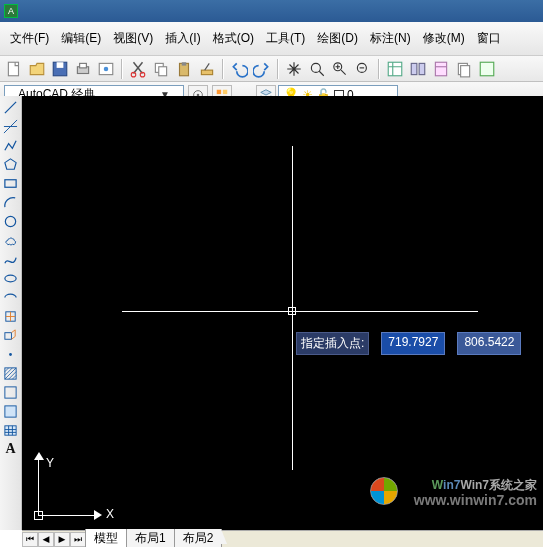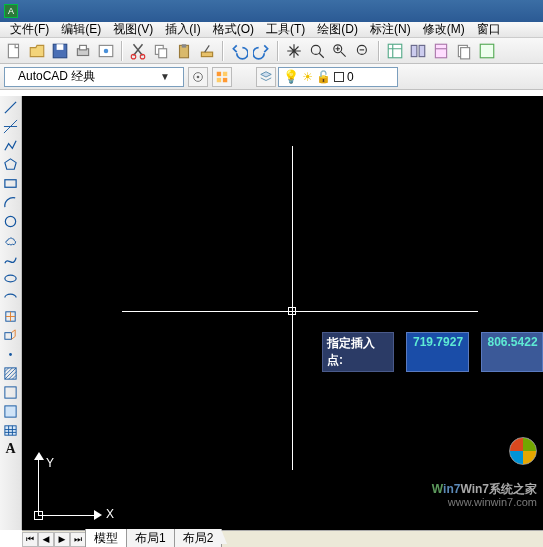--- a/index.html
+++ b/index.html
@@ -2,21 +2,21 @@
 <html><head>
 <meta charset="utf-8">
 <style>
 * { margin: 0; padding: 0; box-sizing: border-box; font-family: "Microsoft YaHei", SimSun, sans-serif; font-size: 12px; }
 body { width: 543px; height: 547px; background: #fff; position: relative; overflow: hidden; }
 
 .titlebar { height: 22px; background: linear-gradient(#3b6ea5, #2b5a94); color: #fff; display: flex; align-items: center; padding: 0 4px; }
 .titlebar .icon { width: 14px; height: 14px; background: #2a7a3a; border: 1px solid #0b4; margin-right: 4px; display: flex; align-items: center; justify-content: center; font-size: 9px; color: #fff; }
 .titlebar .title { font-size: 12px; }
 
-.menubar { height: 16px; background: linear-gradient(#f9f9f9,#e6e6e6); border-bottom: 1px solid #ccc; display: flex; align-items: center; padding: 0 4px; }
+.menubar { height: 34px; background: linear-gradient(#f9f9f9,#e6e6e6); border-bottom: 1px solid #ccc; display: flex; align-items: center; padding: 0 4px; }
 .menubar .item { padding: 2px 6px; cursor: default; }
 
 .toolbar { height: 26px; background: linear-gradient(#f8f8f8,#e8e8e8); border-bottom: 1px solid #c0c0c0; display: flex; align-items: center; padding: 0 4px; gap: 3px; }
 .toolbar .tbtn { width: 20px; height: 20px; border: 1px solid transparent; display: flex; align-items: center; justify-content: center; cursor: default; }
 .toolbar .sep { width: 2px; height: 20px; border-left: 1px solid #bbb; border-right: 1px solid #fff; margin: 0 2px; }
 
 .wsbar { height: 26px; background: linear-gradient(#f8f8f8,#e8e8e8); border-bottom: 1px solid #c0c0c0; display: flex; align-items: center; padding: 0 4px; gap: 4px; }
 .wsbar .combo { width: 180px; height: 20px; border: 1px solid #7b9ebd; background: #fff; display: flex; align-items: center; padding: 0 13px; justify-content: space-between; }
 .wsbar .combo .arrow { font-size: 10px; color: #333; }
 .wsbar .smallbtn { width: 20px; height: 20px; border: 1px solid #bbb; background: #f4f4f4; display: flex; align-items: center; justify-content: center; }
@@ -28,48 +28,48 @@
 .workarea { position: absolute; left: 0; top: 96px; right: 0; bottom: 17px; display: flex; }
 .lefttb { width: 22px; background: linear-gradient(90deg,#f4f4f4,#e4e4e4); border-right: 1px solid #c0c0c0; display: flex; flex-direction: column; align-items: center; padding-top: 2px; gap: 1px; }
 .lefttb .lbtn { width: 18px; height: 18px; border: 1px solid transparent; display: flex; align-items: center; justify-content: center; cursor: default; color: #1456a0; }
 .lefttb .lbtn svg { width: 15px; height: 15px; }
 
 .canvas { flex: 1; background: #000; position: relative; }
 .crosshair-h { position: absolute; left: 100px; right: 65px; top: 215px; height: 1px; background: #fff; }
 .crosshair-v { position: absolute; top: 50px; bottom: 60px; left: 270px; width: 1px; background: #fff; }
 .pickbox { position: absolute; left: 266px; top: 211px; width: 8px; height: 8px; border: 1px solid #fff; }
 
-.dyninput { position: absolute; left: 300px; top: 236px; display: flex; gap: 12px; font-weight: bold; }
+.dyninput { position: absolute; left: 274px; top: 236px; display: flex; gap: 12px; }
 .dyninput .label { background: #2b3b66; border: 1px solid #4a5a8a; color: #fff; padding: 2px 4px; font-size: 12px; }
-.dyninput .val { background: #3b5998; border: 1px solid #5a7abf; color: #5eead4; padding: 2px 6px; font-size: 12px; min-width: 56px; text-align: right; }
+.dyninput .val { background: #3b5998; border: 1px solid #5a7abf; color: #ffffff; padding: 2px 6px; font-size: 12px; min-width: 56px; text-align: right; }
 .dyninput .val.sel { background: #1a4da8; }
 
 .ucs { position: absolute; left: 8px; bottom: 2px; width: 90px; height: 80px; color: #fff; font-size: 12px; }
 .ucs .yaxis { position: absolute; left: 8px; bottom: 12px; width: 1px; height: 56px; background: #fff; }
 .ucs .yhead { position: absolute; left: 4px; bottom: 68px; width: 0; height: 0; border-left: 5px solid transparent; border-right: 5px solid transparent; border-bottom: 8px solid #fff; }
 .ucs .ylabel { position: absolute; left: 16px; bottom: 58px; }
 .ucs .xaxis { position: absolute; left: 8px; bottom: 12px; height: 1px; width: 56px; background: #fff; }
 .ucs .xhead { position: absolute; left: 64px; bottom: 8px; width: 0; height: 0; border-top: 5px solid transparent; border-bottom: 5px solid transparent; border-left: 8px solid #fff; }
 .ucs .xlabel { position: absolute; left: 76px; bottom: 7px; }
 .ucs .origin { position: absolute; left: 4px; bottom: 8px; width: 9px; height: 9px; border: 1px solid #fff; }
 
 .tabstrip { position: absolute; left: 22px; right: 0; bottom: 0; height: 17px; background: #ece9d8; border-top: 1px solid #aaa; display: flex; align-items: center; font-size: 11px; }
 .tabstrip .navs { display: flex; }
 .tabstrip .nav { width: 16px; height: 15px; border: 1px solid #bbb; background: #f4f4f4; display: flex; align-items: center; justify-content: center; font-size: 9px; cursor: default; }
 .tabstrip .tab { padding: 1px 8px; border: 1px solid #999; border-top: none; background: #f4f4f4; margin-left: -1px; cursor: default; position: relative; }
 .tabstrip .tab.active { background: #fff; font-weight: normal; }
 .tabstrip .tab.slant::after { content: ""; position: absolute; right: -6px; top: 0; width: 0; height: 0; border-top: 15px solid transparent; border-left: 6px solid #f4f4f4; }
 
-.watermark { position: absolute; right: 6px; bottom: 22px; display: flex; align-items: flex-end; gap: 16px; opacity: 0.9; flex-direction: column; }
+.watermark { position: absolute; right: 6px; bottom: 22px; display: flex; align-items: flex-start; gap: 16px; opacity: 0.9; }
 .watermark .logo { width: 28px; height: 28px; border-radius: 50%; background: radial-gradient(circle,#fff,#ccc); display: flex; flex-wrap: wrap; overflow: hidden; border: 1px solid #999; }
 .watermark .logo div { width: 50%; height: 50%; }
 .watermark .txt { color: #ccc; text-align: right; line-height: 1.1; }
 .watermark .txt .l1 { font-size: 14px; font-weight: bold; }
 .watermark .txt .l1 .g { color: #6a6; } .watermark .txt .l1 .b { color: #69c; }
-.watermark .txt .l2 { font-size: 11px; color: #888; }
+.watermark .txt .l2 { font-size: 14px; color: #888; font-weight: bold; }
 </style>
 </head>
 <body>
 
 <div class="titlebar">
   <span class="icon">A</span>
 </div>
 
 <div class="menubar">
   <span class="item">文件(F)</span>

